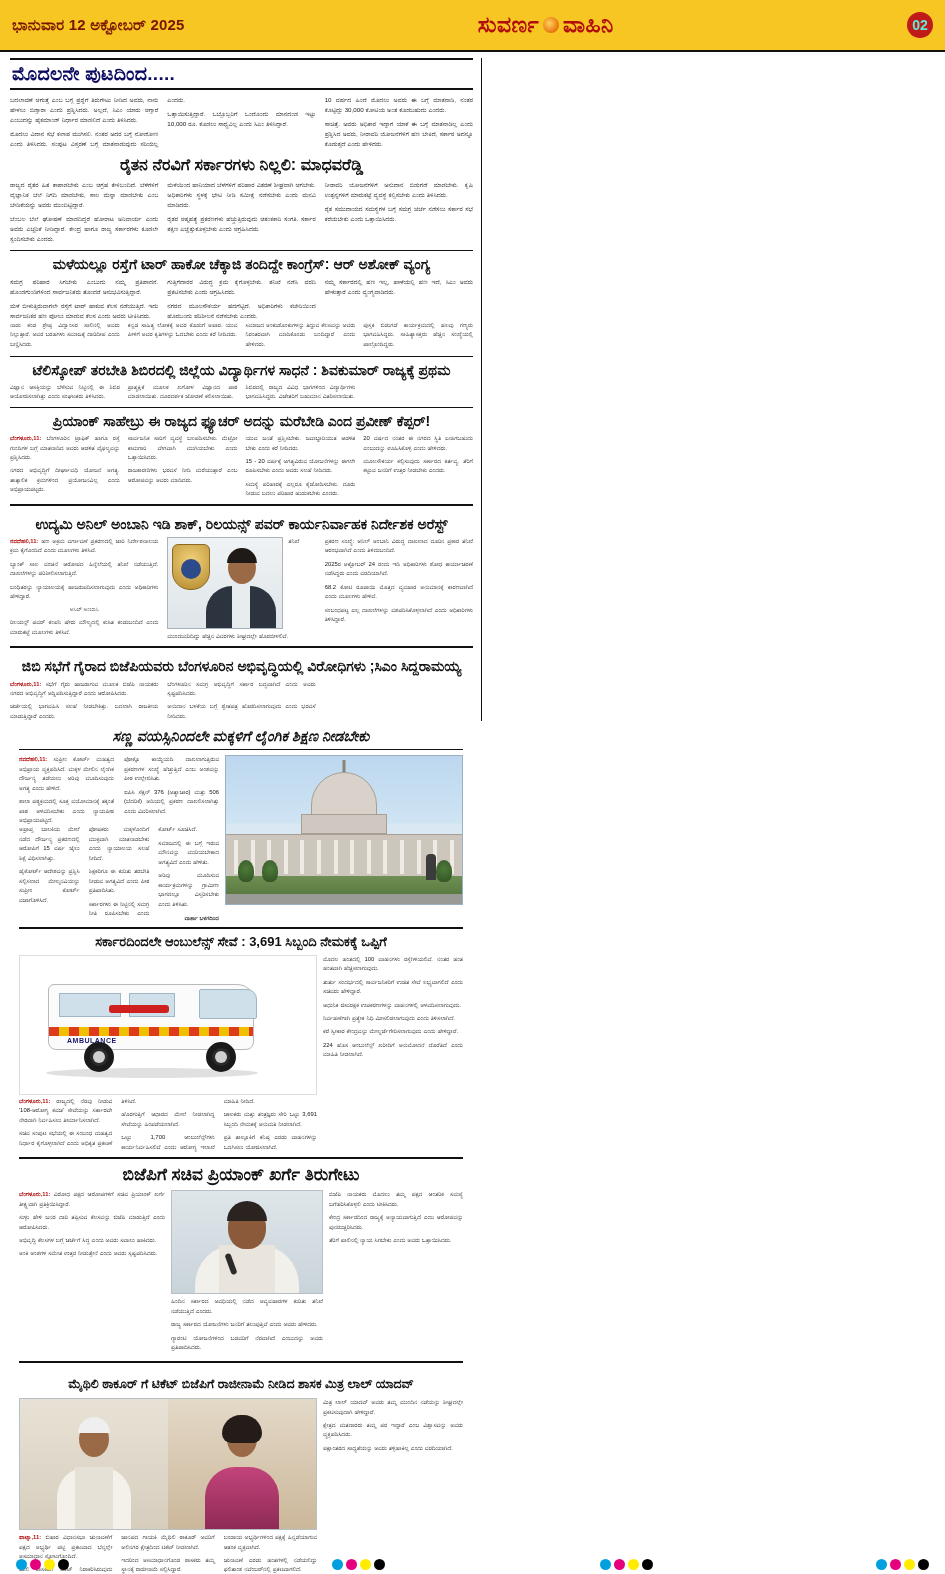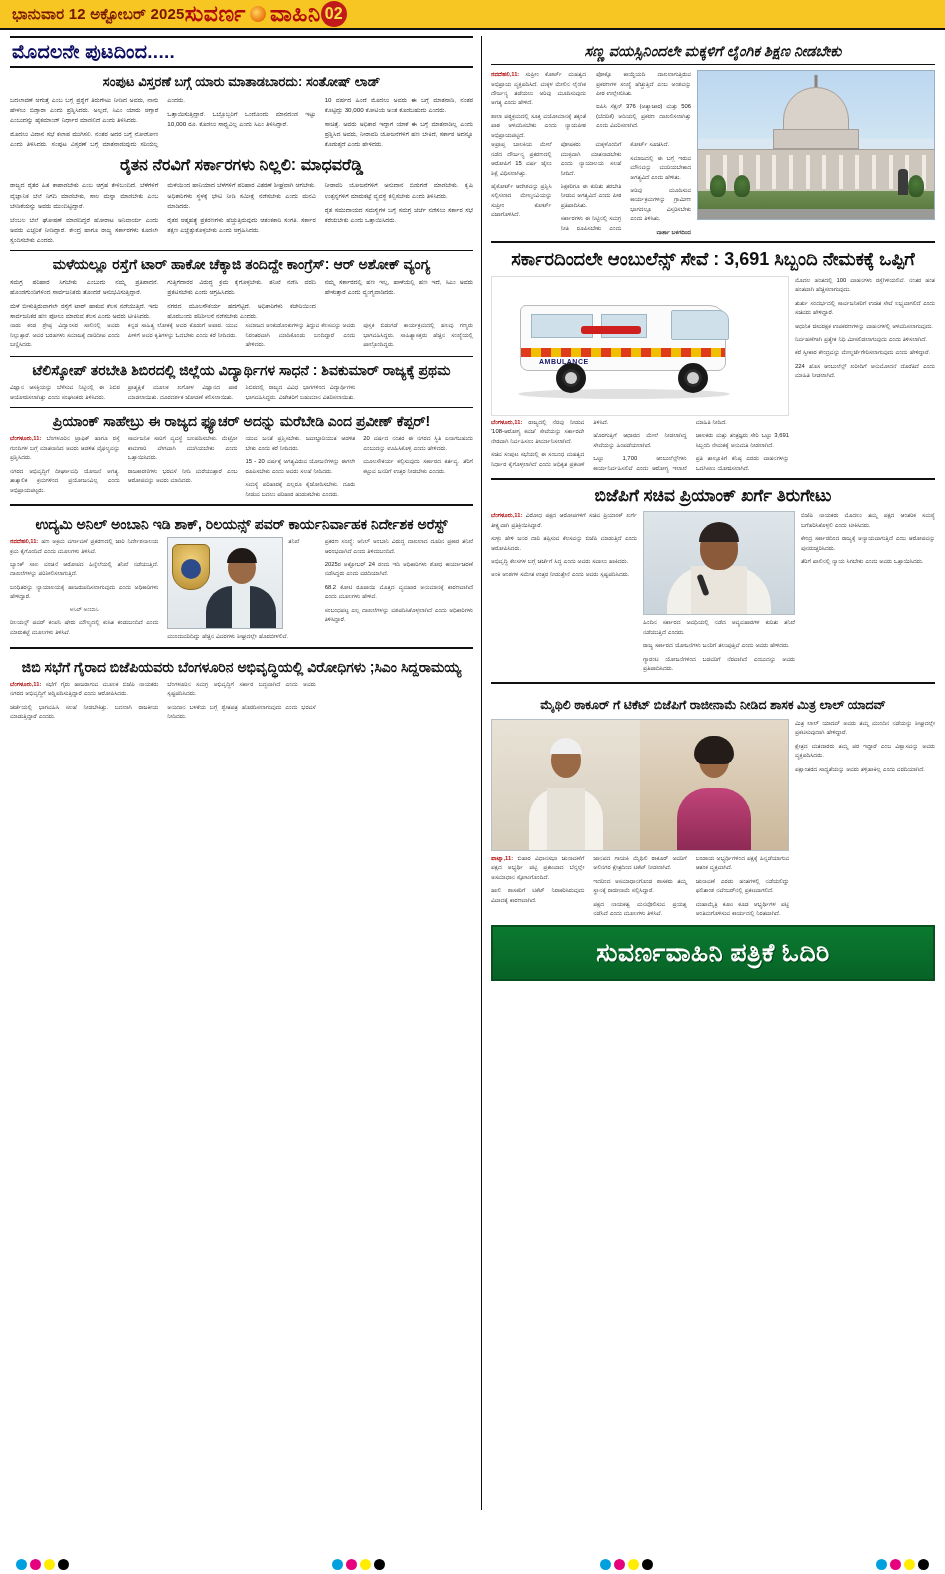--- a/index.html
+++ b/index.html
@@ -16,26 +16,26 @@
   .page {
     position: relative;
     width: 945px;
     height: 1574px;
     background: #fff;
     padding: 0;
   }
 
   
   .masthead {
-    height: 30px;
+    height: 52px;
     background: #f7c623;
     border-bottom: 2px solid #111;
     display: flex;
     align-items: center;
-    justify-content: flex-start;
+    justify-content: space-between;
     padding: 0 12px;
   }
   .masthead-date {
     font-size: 15px;
     font-weight: bold;
     color: #7a1500;
     letter-spacing: .2px;
   }
   .masthead-logo {
     font-size: 22px;
@@ -47,30 +47,31 @@
     letter-spacing: .5px;
   }
   .logo-sun {
     width: 16px; height: 16px; border-radius: 50%;
     background: radial-gradient(circle at 40% 40%, #ffd35a, #e8720c 70%);
     display: inline-block;
     margin: 0 2px;
   }
   .page-no {
     width: 26px; height: 26px; border-radius: 50%;
-    background: #c11a1a; color: #fde047;
-    font-size: 16px; font-weight: bold;
+    background: #c11a1a; color: #5eead4;
+    font-size: 14px; font-weight: bold;
     display: flex; align-items: center; justify-content: center;
   }
 
   
   .body-wrap {
     display: flex;
     padding: 6px 10px 0 10px;
     height: 1480px;
+    flex-direction: column;
   }
   .col-left {
     width: 472px;
     padding-right: 8px;
     border-right: 1.5px solid #111;
   }
   .col-right {
     width: 453px;
     padding-left: 9px;
   }
@@ -349,21 +350,20 @@
 
   <div class="body-wrap">
 
     <div class="col-left">
 
       <div class="hl-box">
         <div class="hl-xl">ಮೊದಲನೇ ಪುಟದಿಂದ.....</div>
       </div>
 
       <div>
-        <div class="hl-lg" style="font-size:13px;">ಸಂಪುಟ ವಿಸ್ತರಣೆ ಬಗ್ಗೆ ಯಾರು ಮಾತಾಡಬಾರದು: ಸಂತೋಷ್ ಲಾಡ್</div>
         <div class="cols3">
           <p class="body">ಬದಲಾವಣೆ ಆಗುತ್ತೆ ಎಂಬ ಬಗ್ಗೆ ಪ್ರಶ್ನೆಗೆ ತಿರುಗೇಟು ನೀಡಿದ ಅವರು, ನಾನು ಹೇಳಲು ಬಿಡ್ತಾರಾ ಎಂದು ಪ್ರಶ್ನಿಸಿದರು. ಅಲ್ಲದೆ, ಸಿಎಂ ಯಾರು ಆಗ್ತಾರೆ ಎಂಬುದನ್ನು ಹೈಕಮಾಂಡ್ ನಿರ್ಧಾರ ಮಾಡಲಿದೆ ಎಂದು ತಿಳಿಸಿದರು.</p>
           <p class="body">ಮೊದಲು ವಿದಾನ ಸಭೆ ಕಲಾಪ ಮುಗಿಸಲಿ. ನಂತರ ಅದರ ಬಗ್ಗೆ ನೋಡೋಣ ಎಂದು ತಿಳಿಸಿದರು. ಸಂಪುಟ ವಿಸ್ತರಣೆ ಬಗ್ಗೆ ಮಾತನಾಡುವುದು ಸರಿಯಲ್ಲ ಎಂದರು.</p>
           <p class="body">ಒತ್ತಾಯಿಸುತ್ತಿದ್ದಾರೆ. ಒಬ್ಬೊಬ್ಬರಿಗೆ ಒಂದೊಂದು ಮಾನದಂಡ ಇಟ್ಟು 10,000 ರೂ. ಕೊಡಲು ಸಾಧ್ಯವಿಲ್ಲ ಎಂದು ಸಿಎಂ ತಿಳಿಸಿದ್ದಾರೆ.</p>
           <p class="body">10 ವರ್ಷದ ಹಿಂದೆ ಮೊದಲು ಅವರು ಈ ಬಗ್ಗೆ ಮಾತನಾಡಿ, ನಂತರ ಕೊಟ್ಟಿದ್ದು 30,000 ಕೋಟಿಯ ಅಂತ ಕೊಡಬಹುದು ಎಂದರು.</p>
           <p class="body">ಸಾಚಿತ್ತೆ. ಅವರು ಅಧಿಕಾರ ಇದ್ದಾಗ ಯಾಕೆ ಈ ಬಗ್ಗೆ ಮಾತನಾಡಿಲ್ಲ ಎಂದು ಪ್ರಶ್ನಿಸಿದ ಅವರು, ನೀರಾವರಿ ಯೋಜನೆಗಳಿಗೆ ಹಣ ಬೇಕಿದೆ, ಸರ್ಕಾರ ಅದನ್ನೂ ಕೊಡುತ್ತದೆ ಎಂದು ಹೇಳಿದರು.</p>
         </div>
       </div>
 
       <div>
@@ -509,21 +509,21 @@
           <p class="body sm">ಸರ್ಕಾರಗಳು ಈ ನಿಟ್ಟಿನಲ್ಲಿ ಸಮಗ್ರ ನೀತಿ ರೂಪಿಸಬೇಕು ಎಂದು ಕೋರ್ಟ್ ಸೂಚಿಸಿದೆ.</p>
           <p class="body sm">ಸಮಾಜದಲ್ಲಿ ಈ ಬಗ್ಗೆ ಇರುವ ಮೌನವನ್ನು ಮುರಿಯಬೇಕಾದ ಅಗತ್ಯವಿದೆ ಎಂದು ಹೇಳಿತು.</p>
           <p class="body sm">ಅರಿವು ಮೂಡಿಸುವ ಕಾರ್ಯಕ್ರಮಗಳನ್ನು ಗ್ರಾಮೀಣ ಭಾಗದಲ್ಲೂ ವಿಸ್ತರಿಸಬೇಕು ಎಂದು ತಿಳಿಸಿತು.</p>
           <p class="endnote">ವಾರ್ತಾ ಬಳಗದಿಂದ</p>
         </div>
       </div>
 
       <div class="rule-thick"></div>
 
       <div>
-        <div class="hl-lg" style="font-size:18px; margin-top:0;">ಸರ್ಕಾರದಿಂದಲೇ ಆಂಬುಲೆನ್ಸ್ ಸೇವೆ : 3,691 ಸಿಬ್ಬಂದಿ ನೇಮಕಕ್ಕೆ ಒಪ್ಪಿಗೆ</div>
+        <div class="hl-lg" style="font-size:13px; margin-top:0;">ಸರ್ಕಾರದಿಂದಲೇ ಆಂಬುಲೆನ್ಸ್ ಸೇವೆ : 3,691 ಸಿಬ್ಬಂದಿ ನೇಮಕಕ್ಕೆ ಒಪ್ಪಿಗೆ</div>
 
         <div class="imgrow">
           <div style="width:298px;">
             <div class="amb-img">
               <div class="amb-shadow"></div>
               <div class="amb-body">
                 <div class="amb-win"></div>
                 <div class="amb-win2"></div>
                 <div class="amb-cab"></div>
                 <div class="amb-light"></div>

